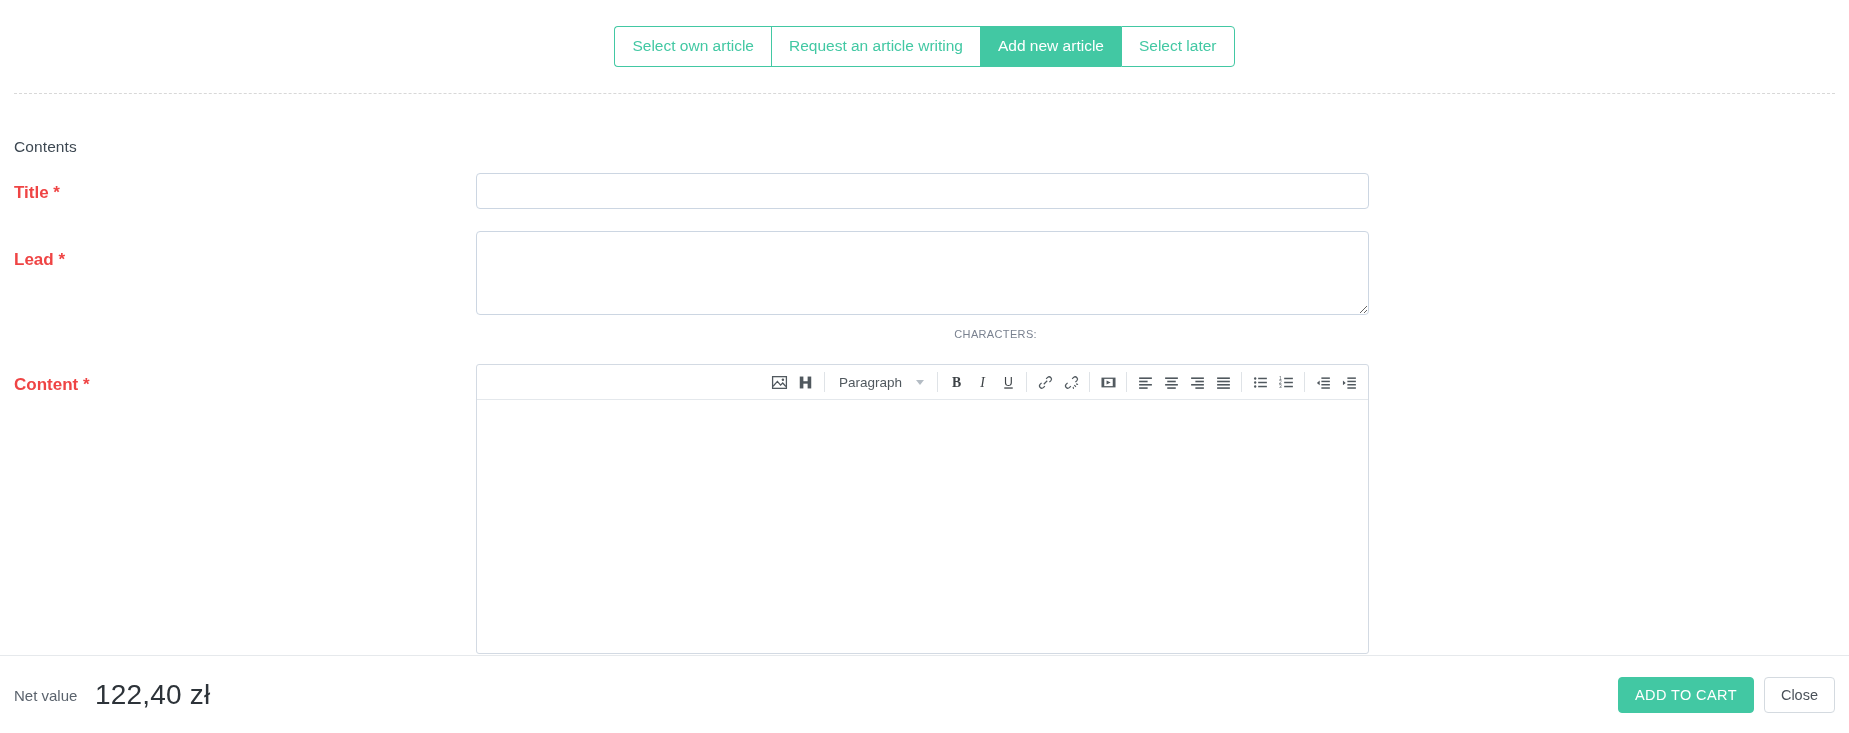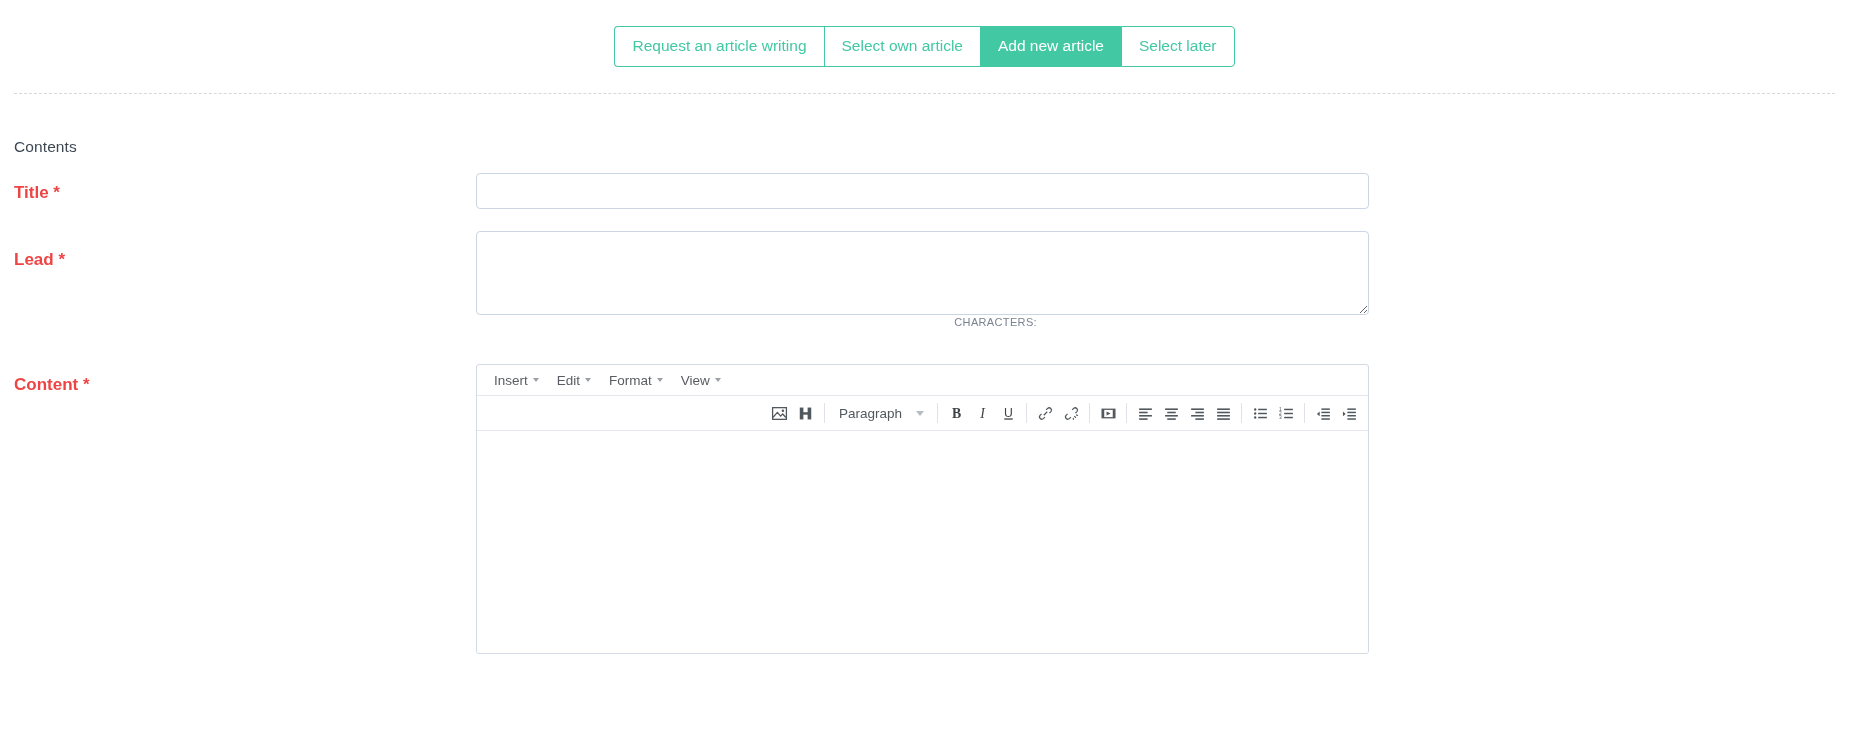--- a/index.html
+++ b/index.html
@@ -80,21 +80,21 @@
     background: #fff;
     font-size: 15px;
     color: #3d4852;
     padding: 8px 12px;
     font-family: "Liberation Sans", sans-serif;
     resize: vertical;
     outline: none;
   }
   .char-counter {
     position: absolute;
-    right: 812px; top: 316px;
+    right: 812px; top: 328px;
     font-size: 11px;
     color: #7a8290;
     letter-spacing: .35px;
     text-align: right;
     width: 200px;
   }
 
   
   .editor {
     position: absolute;
@@ -219,60 +219,42 @@
     font-family: "Liberation Sans", sans-serif;
   }
 </style>
 </head>
 <body>
 
 <div class="page">
 
   <div class="tabbar">
     <div class="tabgroup">
+      <button class="tab">Select own article</button>
       <button class="tab">Request an article writing</button>
-      <button class="tab">Select own article</button>
       <button class="tab active">Add new article</button>
       <button class="tab">Select later</button>
     </div>
   </div>
 
   <div class="divider"></div>
 
   <div class="contents-heading">Contents</div>
 
   <div class="field-label label-title">Title *</div>
   <input class="text-input" type="text" placeholder="" style="">
 
   <div class="field-label label-lead">Lead *</div>
   <textarea class="text-area" placeholder="" style=""></textarea>
   <div class="char-counter">CHARACTERS:</div>
 
   <div class="field-label label-content">Content *</div>
 
   <div class="editor">
 
-    <div class="menubar">
-      <div class="menu-item">
-        <span>Insert</span>
-        <span class="caret"></span>
-      </div>
-      <div class="menu-item">
-        <span>Edit</span>
-        <span class="caret"></span>
-      </div>
-      <div class="menu-item">
-        <span>Format</span>
-        <span class="caret"></span>
-      </div>
-      <div class="menu-item">
-        <span>View</span>
-        <span class="caret"></span>
-      </div>
-    </div>
 
     <div class="toolbar">
 
       <div class="tbtn">
         <svg width="17" height="17" viewBox="0 0 16 16" fill="none">
           <rect x="1.5" y="2.5" width="13" height="11" stroke="#50585e" stroke-width="1.2"></rect>
           <path d="M2 11.5 L6 7 L9 10.5 L11 8.5 L14 11.8" stroke="#50585e" stroke-width="1.2" fill="none"></path>
           <circle cx="11.2" cy="5.4" r="1.15" fill="#50585e"></circle>
         </svg>
       </div>
@@ -426,14 +408,22 @@
             <rect x="6" y="12.5" width="8" height="1.4"></rect>
           <path d="M1.8 6.2 L4.4 8.4 L1.8 10.6 Z"></path>
         </svg>
       </div>
 
     </div>
 
     <div class="editor-body"></div>
   </div>
 
+  <div class="footer">
+    <span class="net-label">Net value</span>
+    <span class="net-value">122,40 zł</span>
+    <div class="footer-actions">
+      <button class="btn-cart">ADD TO CART</button>
+      <button class="btn-close">Close</button>
+    </div>
+  </div>
 
 </div>
 
 </body></html>

